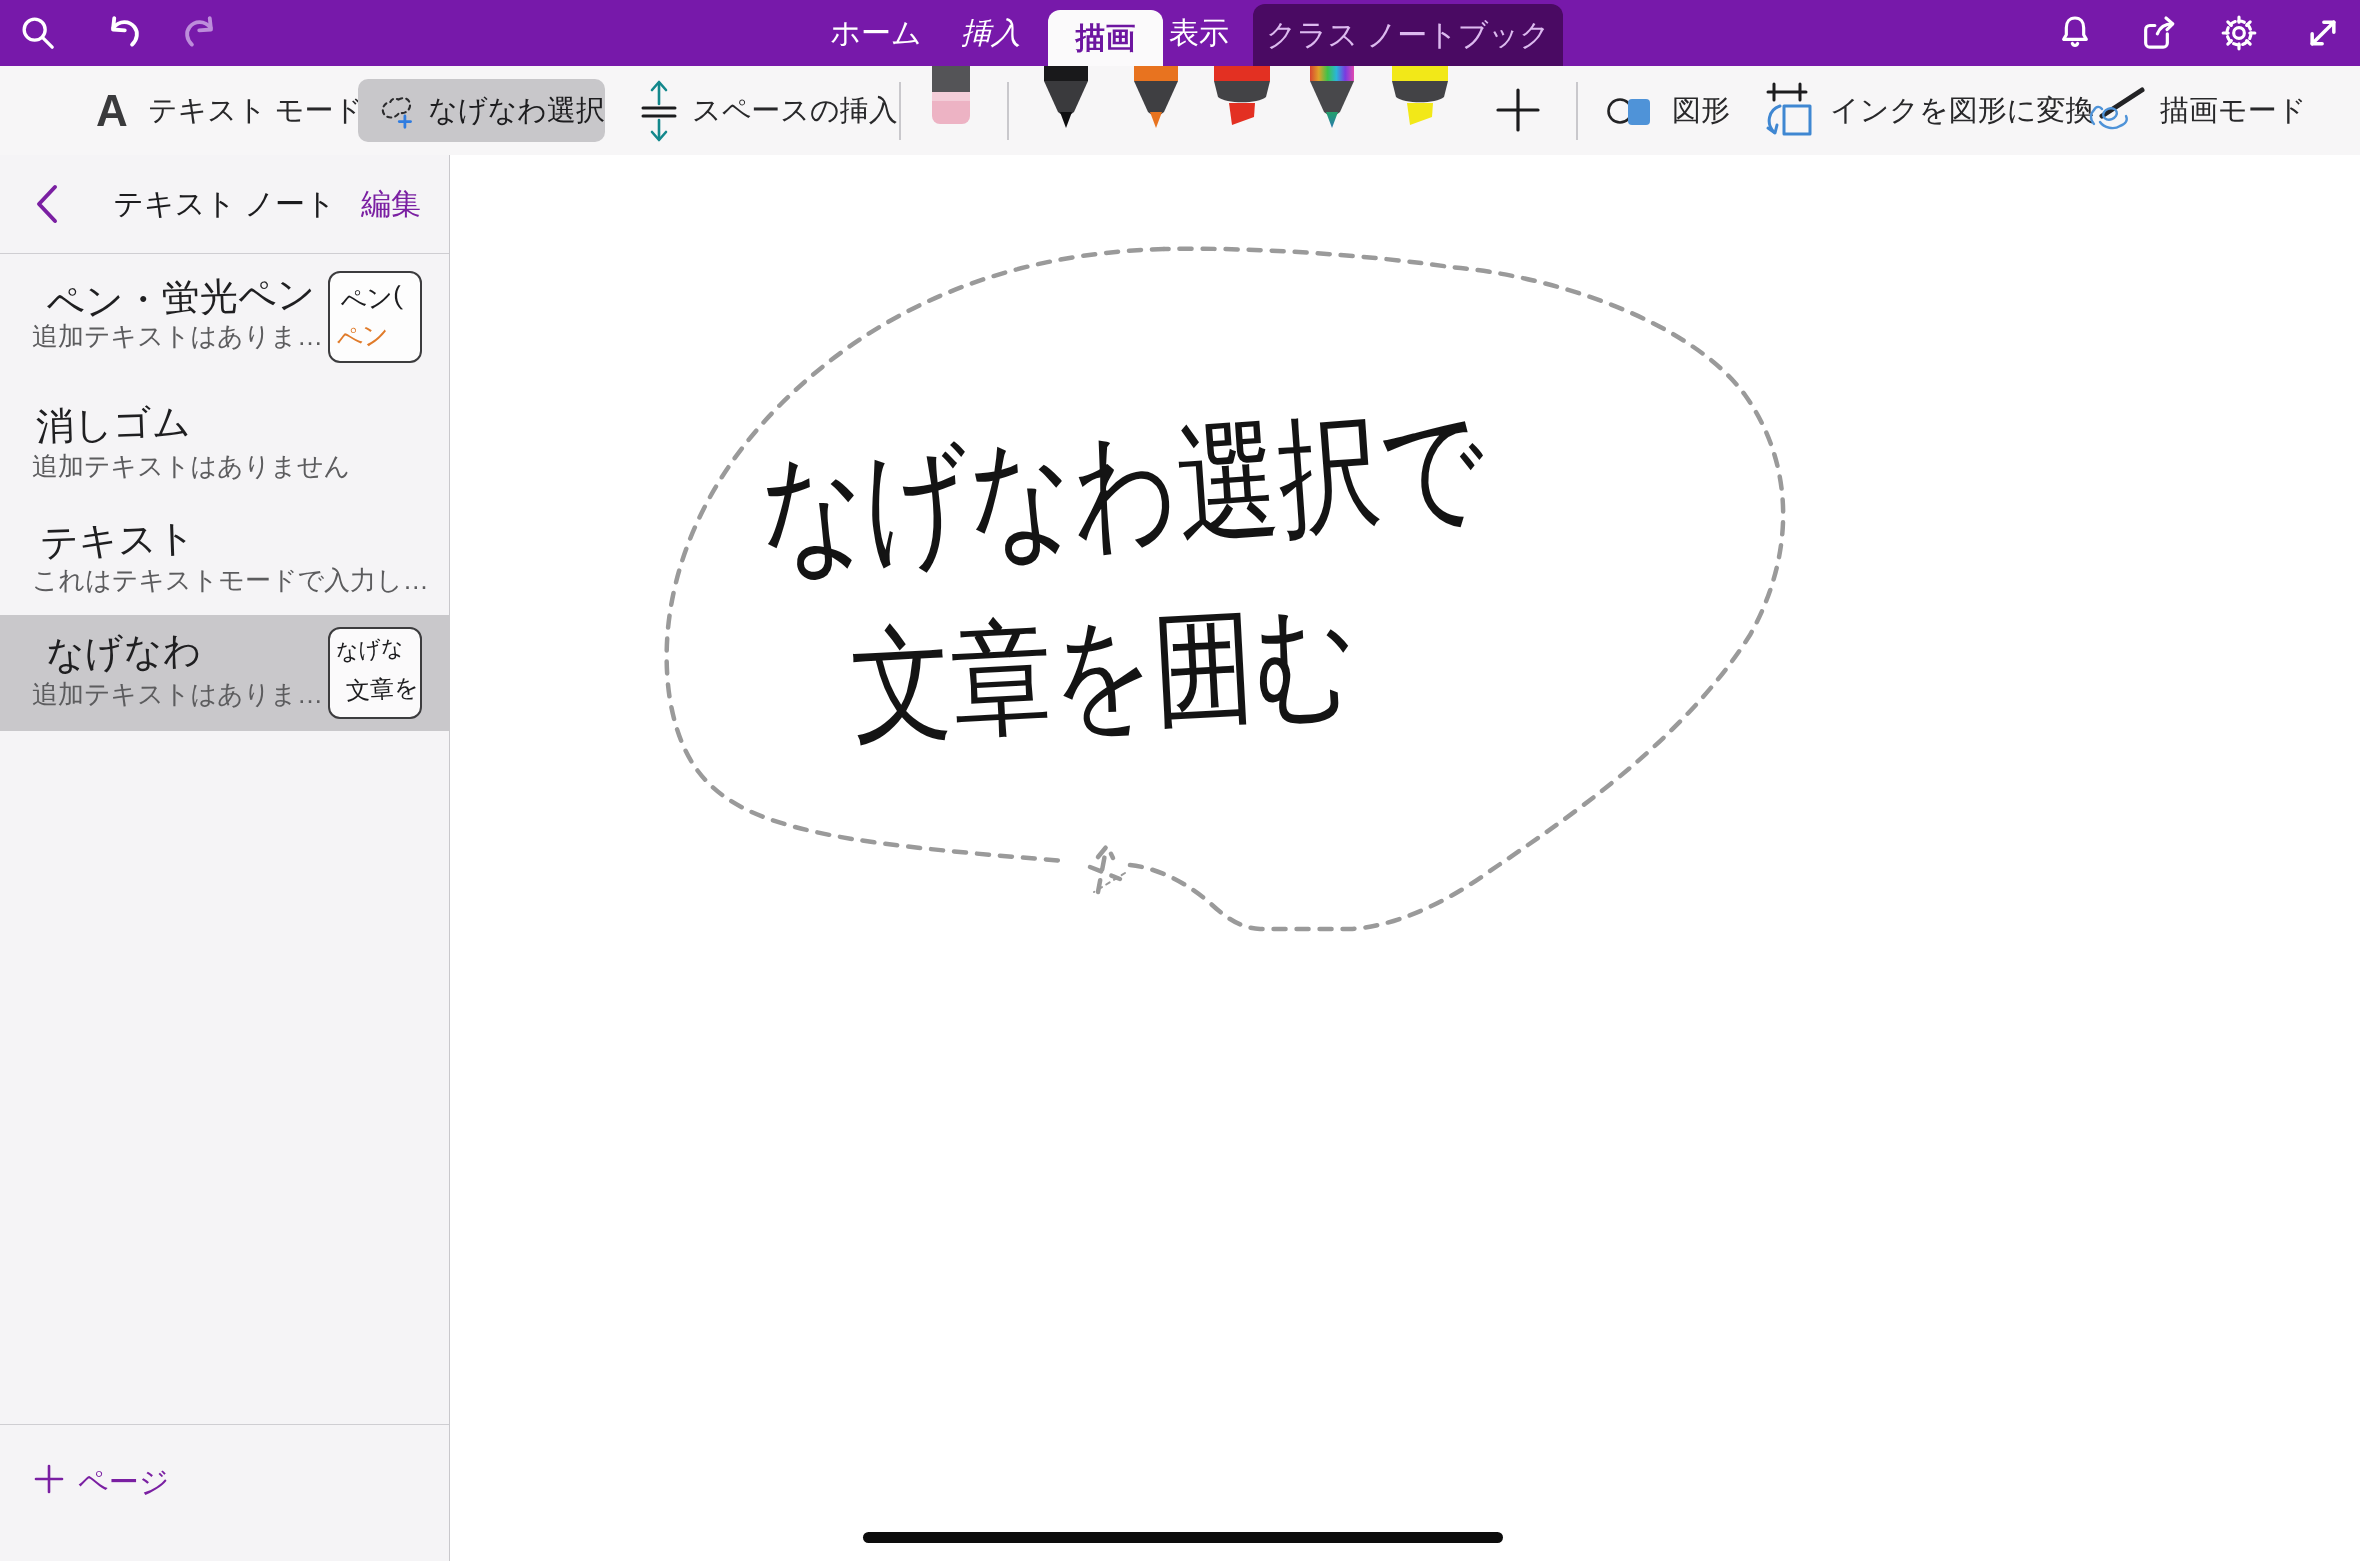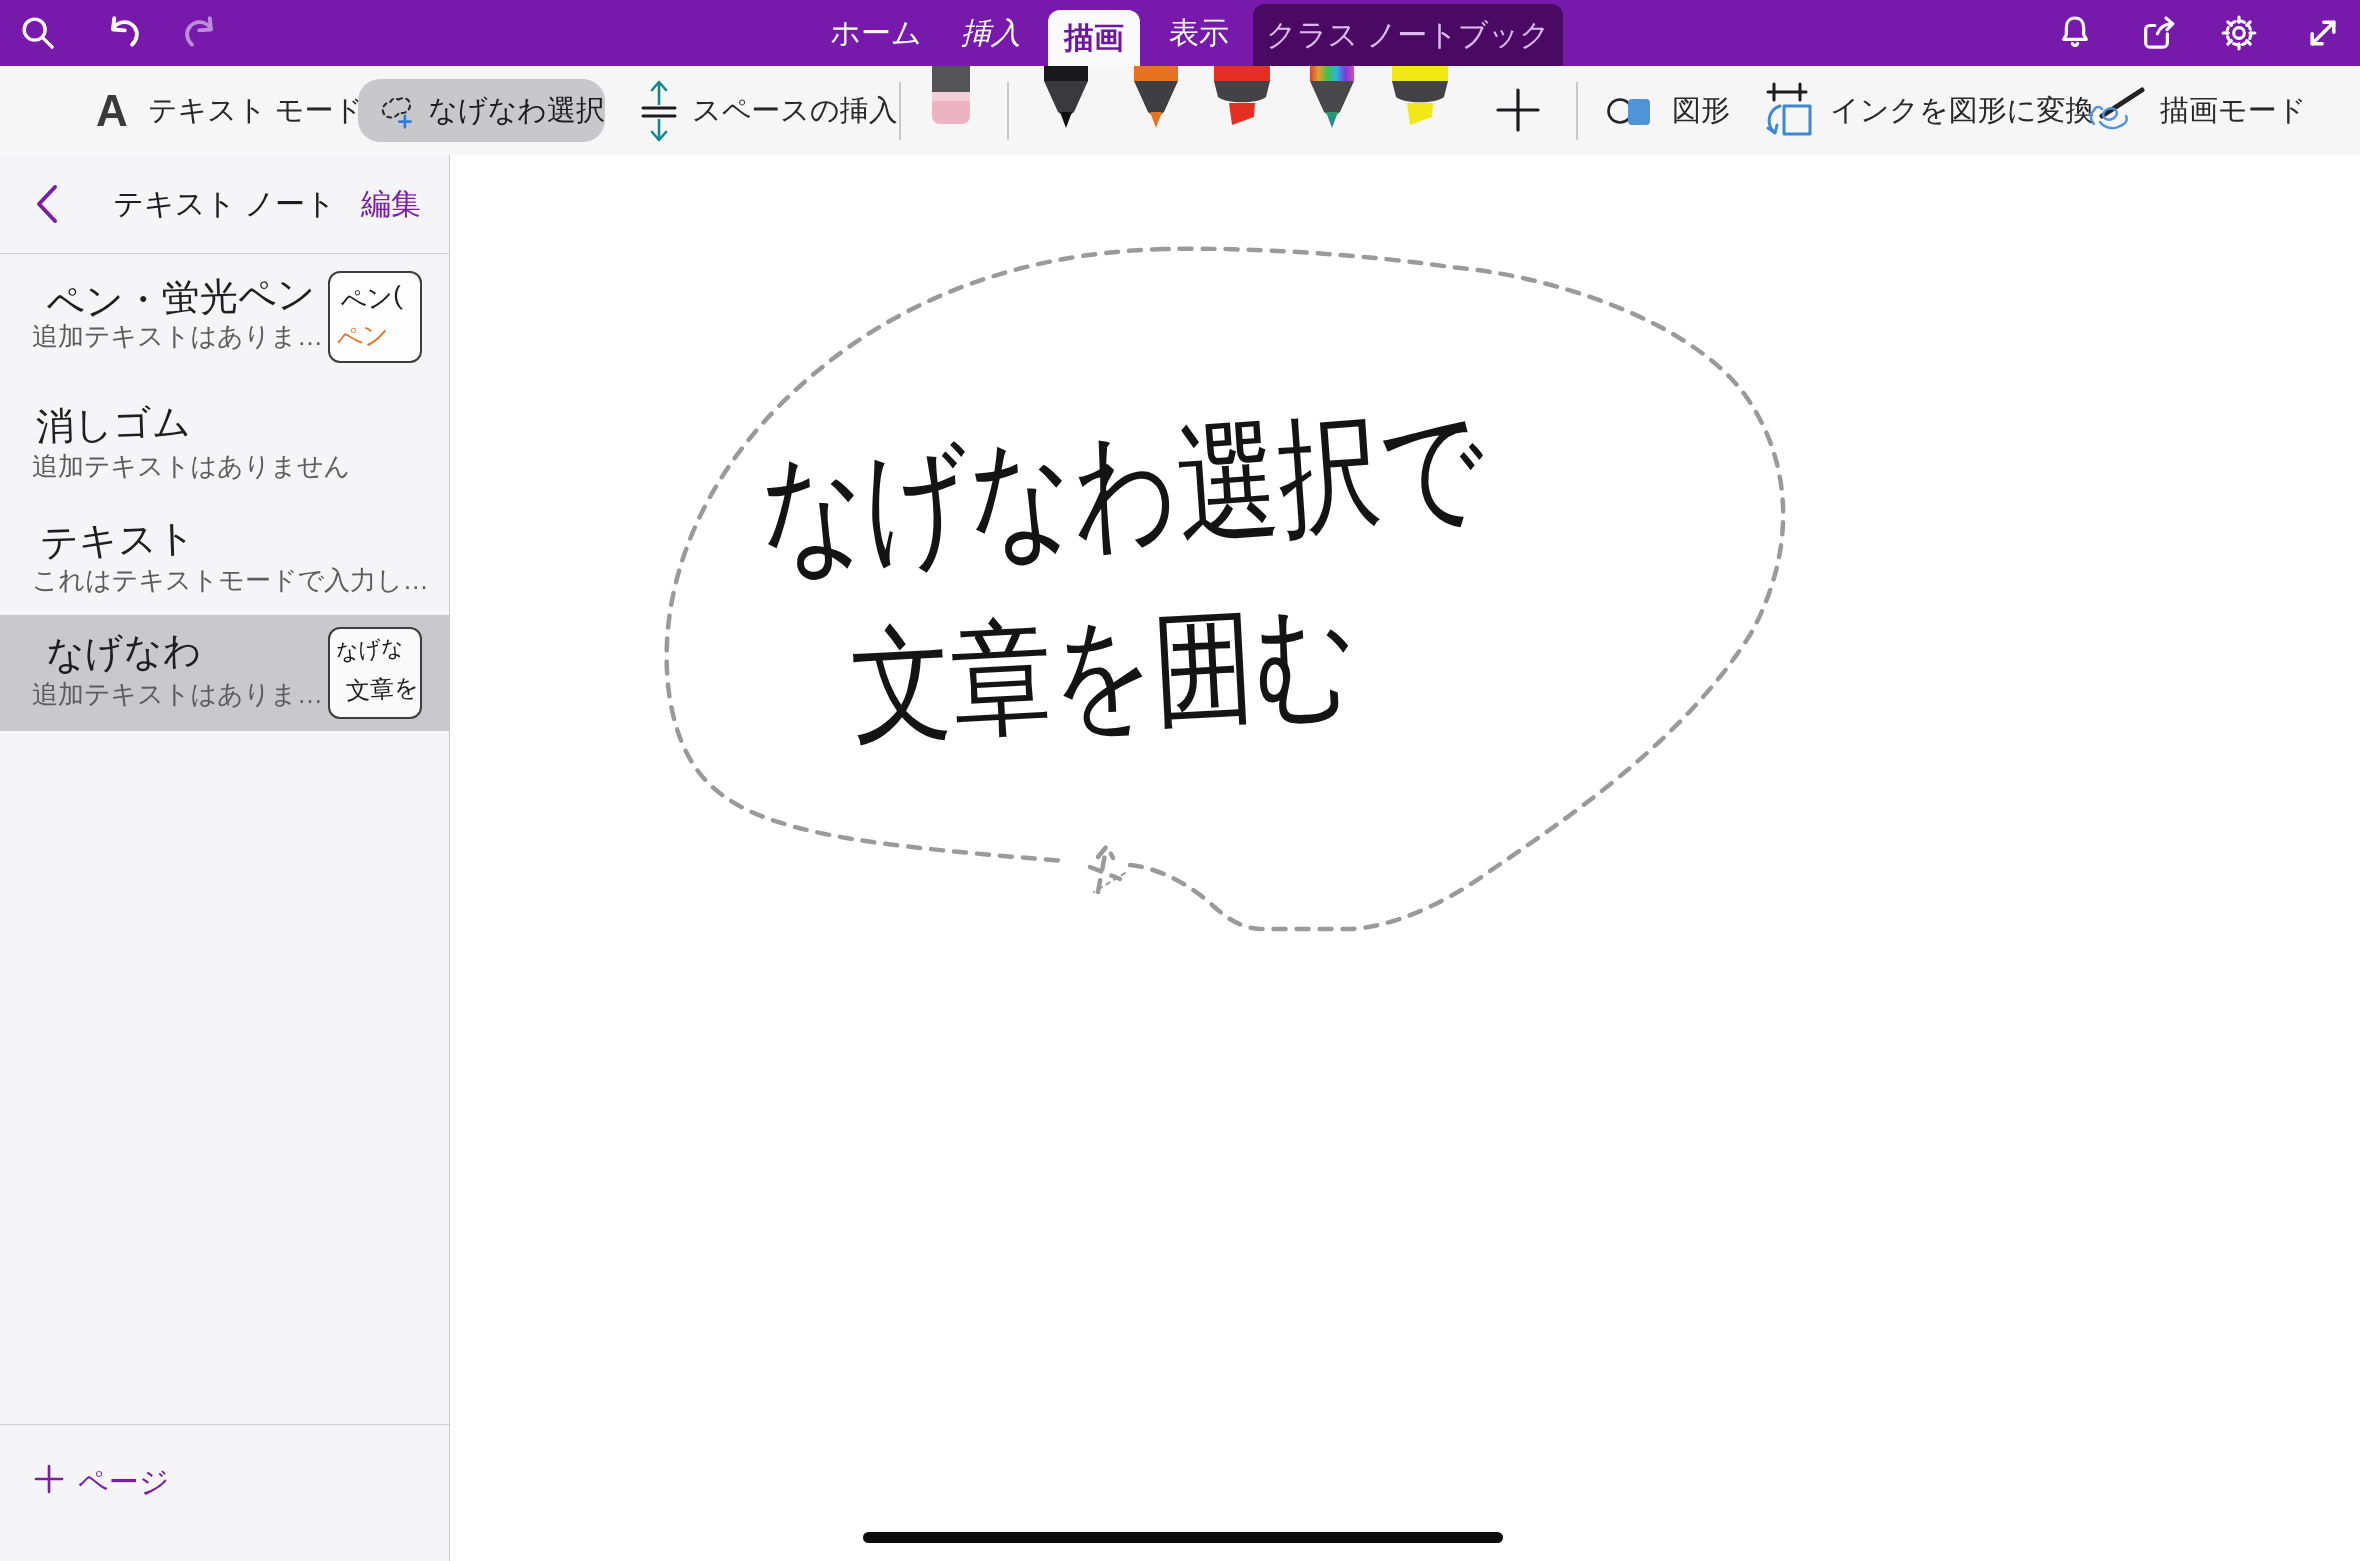--- a/index.html
+++ b/index.html
@@ -10,21 +10,21 @@
   .topbar{left:0;top:0;width:2360px;height:66px;background:#7719aa;}
   .tb-iconbtn{width:46px;height:46px;top:10px;display:flex;align-items:center;justify-content:center;}
   .tab{top:0;height:66px;display:flex;align-items:center;justify-content:center;
        color:#ffffff;font-size:30px;white-space:nowrap;}
   .tab-draw{background:#fbfafb;border-radius:12px 12px 0 0;color:#6d16a0;font-weight:bold;}
   .tab-class{background:#4a0a63;border-radius:12px 12px 0 0;color:#dcbaef;}
   
   .toolbar{left:0;top:66px;width:2360px;height:89px;background:#f7f6f7;border-bottom:1px solid #d2d1d5;}
   .tool-label{top:0;height:89px;display:flex;align-items:center;font-size:29px;color:#28282a;white-space:nowrap;}
   .tb-divider{top:16px;width:2px;height:58px;background:#c9c8cc;}
-  .lasso-btn{left:358px;top:13px;width:247px;height:63px;background:#c8c7ca;border-radius:22px;
+  .lasso-btn{left:358px;top:13px;width:247px;height:63px;background:#c8c7ca;border-radius:10px;
              display:flex;align-items:center;gap:12px;padding-left:16px;box-sizing:border-box;}
   .lasso-btn span{font-size:29px;color:#1d1d1f;white-space:nowrap;}
   
   .sidebar{left:0;top:155px;width:449px;height:1406px;background:#f5f4f6;border-right:1px solid #c9c8cc;}
   .sb-title{left:0;top:0;width:449px;height:98px;display:flex;align-items:center;justify-content:center;
             font-size:30px;color:#1c1c1e;}
   .sb-edit{right:28px;top:0;height:98px;display:flex;align-items:center;font-size:30px;color:#7a1fa2;font-family:Liberation Serif, serif;}
   .sb-divider{left:0;right:0;height:1px;background:#cfced2;}
   .pg-title{font-size:38px;color:#1f1f21;transform:rotate(-2deg);white-space:nowrap;}
   .pg-sub{font-size:26px;color:#5c5c5e;white-space:nowrap;}
@@ -58,21 +58,21 @@
     </div>
     <div class="abs tb-iconbtn" style="left:178px;">
       <svg width="42" height="42" viewBox="0 0 24 24" fill="none" stroke="#bd8ddb" stroke-width="2.2" stroke-linecap="round" stroke-linejoin="round">
         <path d="M17 3.5 L17.7 10 L11 10.5"></path>
         <path d="M17.5 9 C14 4.8 8.5 4.8 5.5 8.6 C3.2 11.5 3.7 15.6 6.8 18.6"></path>
       </svg>
     </div>
 
     <div class="abs tab" style="left:828px;width:96px;">ホーム</div>
     <div class="abs tab" style="left:952px;width:78px;font-style:italic;">挿入</div>
-    <div class="abs tab tab-draw" style="left:1048px;width:92px;top:10px;height:56px;">描画</div>
+    <div class="abs tab tab-draw" style="left:1048px;width:115px;top:10px;height:56px;">描画</div>
     <div class="abs tab" style="left:1160px;width:78px;">表示</div>
     <div class="abs tab tab-class" style="left:1253px;width:310px;top:4px;height:62px;">クラス ノートブック</div>
 
     <div class="abs tb-iconbtn" style="left:2052px;">
       <svg width="40" height="40" viewBox="0 0 24 24" fill="none" stroke="#ffffff" stroke-width="1.9" stroke-linecap="round" stroke-linejoin="round">
         <path d="M12 3 C8.6 3 6.8 5.6 6.8 8.8 L6.8 13 L5.2 15.8 L18.8 15.8 L17.2 13 L17.2 8.8 C17.2 5.6 15.4 3 12 3 Z"></path>
         <path d="M10.4 18.3 a1.7 1.7 0 0 0 3.2 0"></path>
       </svg>
     </div>
     <div class="abs tb-iconbtn" style="left:2136px;">

